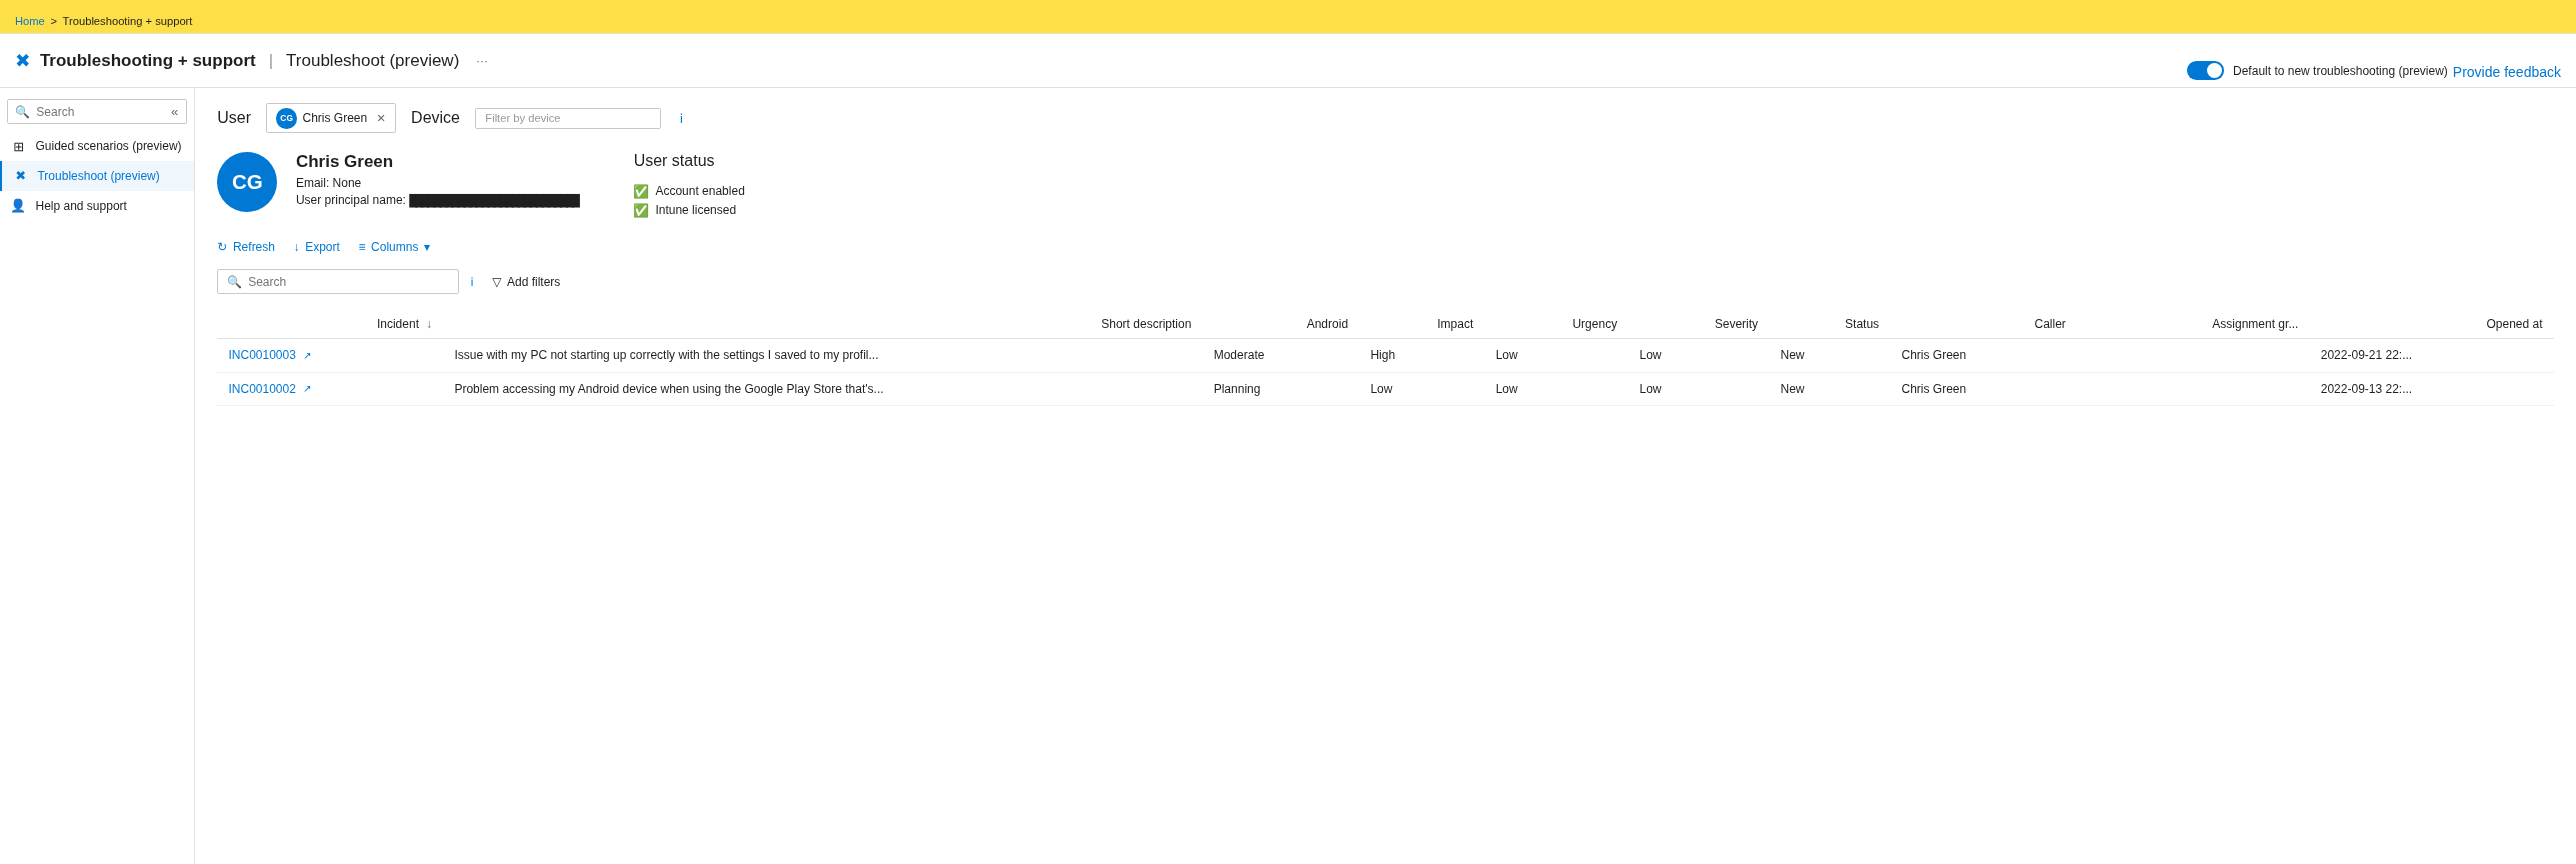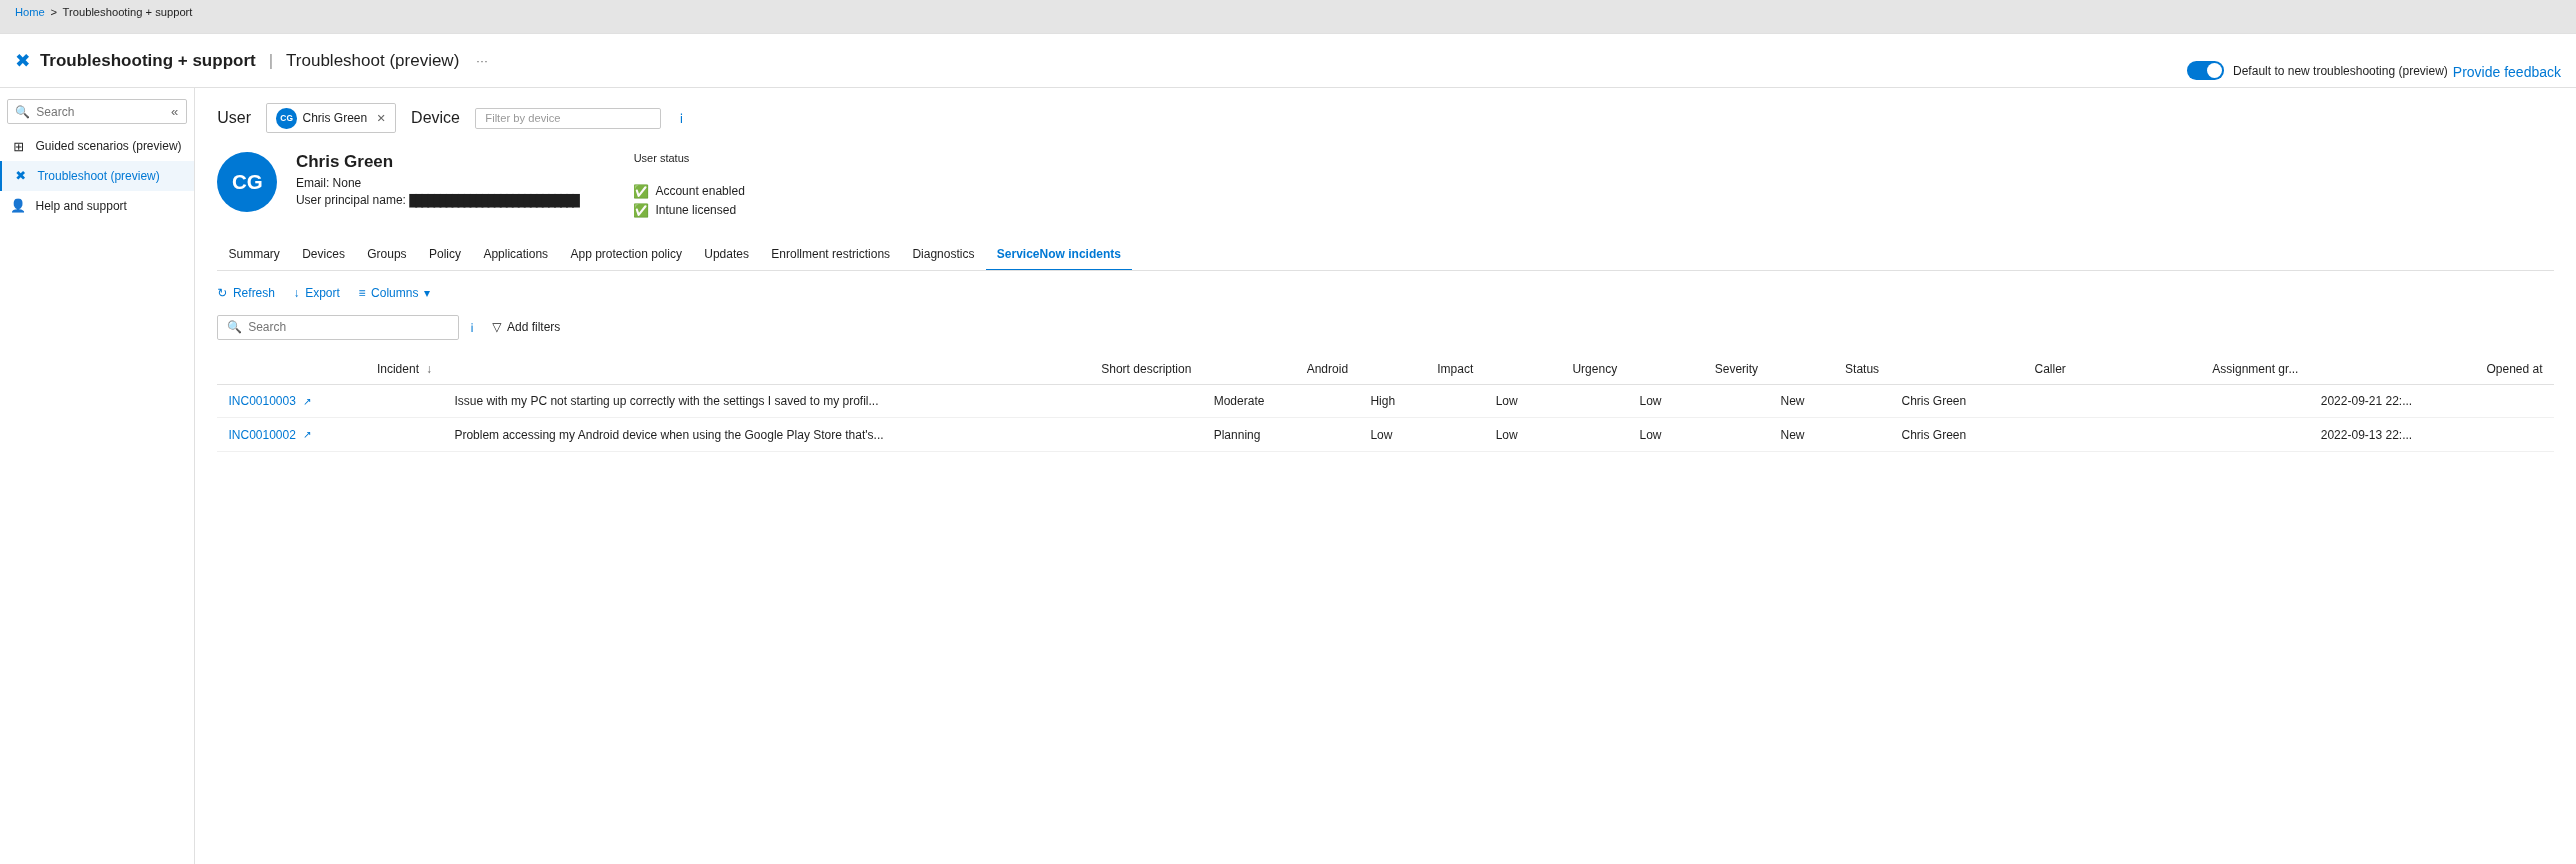--- a/index.html
+++ b/index.html
@@ -1,19 +1,19 @@
 <!DOCTYPE html>
 <html style="font-size:15px"><head>
   <meta charset="utf-8">
   <style>
     * { box-sizing: border-box; margin: 0; padding: 0; }
     body { font-family: 'Segoe UI', Arial, sans-serif; font-size: 12px; color: #1f1f1f; background: #fff; display: flex; flex-direction: column; height: 100vh; overflow: hidden; }
 
     
-    .top-bar { display: flex; align-items: flex-start; padding: 5.6px 15px; border-bottom: 0.9px solid #e0e0e0; background: #e5e5e5; min-height: 34px; }
+    .top-bar { display: flex; align-items: flex-end; padding: 5.6px 15px; border-bottom: 0.9px solid #e0e0e0; background: #fde047; min-height: 34px; }
     .breadcrumb { display: flex; align-items: center; gap: 5.6px; font-size: 11.2px; color: #0078d4; }
     .breadcrumb span { color: #1f1f1f; }
     .breadcrumb a { color: #0078d4; text-decoration: none; }
 
     
     .page-title-bar { display: flex; align-items: center; padding: 7.4px 15px; gap: 9.3px; border-bottom: 0.9px solid #e0e0e0; }
     .page-title-icon { color: #0078d4; font-size: 18.6px; }
     .page-title { font-size: 17px; font-weight: 600; color: #1f1f1f; }
     .page-title-separator { color: #999; font-size: 17px; margin: 0 3.7px; }
     .page-title-sub { font-size: 17px; color: #1f1f1f; font-weight: 400; }
@@ -53,21 +53,21 @@
     .device-info-icon { color: #0078d4; font-size: 13px; margin-left: 3.7px; }
 
     
     .profile-section { display: flex; align-items: flex-start; gap: 18.6px; margin-bottom: 18.6px; }
     .profile-avatar { width: 60px; height: 60px; background: #0078d4; border-radius: 50%; display: flex; align-items: center; justify-content: center; color: #fff; font-size: 20.5px; font-weight: 600; flex-shrink: 0; }
     .profile-info { display: flex; flex-direction: column; gap: 3.7px; }
     .profile-name { font-size: 17px; font-weight: 600; }
     .profile-detail { font-size: 12px; color: #1f1f1f; }
     .profile-detail span { font-weight: 500; }
     .user-status-section { margin-left: 37px; }
-    .user-status-title { font-size: 11px; font-weight: 500; margin-bottom: 20px; }
+    .user-status-title { font-size: 16px; font-weight: 500; margin-bottom: 14px; }
     .status-item { display: flex; align-items: center; gap: 5.6px; font-size: 12px; margin-bottom: 3.7px; }
     .status-check { color: #107c10; font-size: 13px; }
 
     
     .tabs-bar { display: flex; border-bottom: 0.9px solid #e0e0e0; margin-bottom: 15px; }
     .tab-item { padding: 7.4px 11.2px; font-size: 12px; cursor: pointer; color: #1f1f1f; white-space: nowrap; border-bottom: 1.9px solid transparent; }
     .tab-item.active { color: #0078d4; border-bottom: 1.9px solid #0078d4; font-weight: 600; }
 
     
     .toolbar { display: flex; align-items: center; gap: 18.6px; margin-bottom: 15px; }
@@ -185,32 +185,20 @@
           <span class="status-check">✅</span>
           <span>Account enabled</span>
         </div>
         <div class="status-item">
           <span class="status-check">✅</span>
           <span>Intune licensed</span>
         </div>
       </div>
     </div>
 
-    <div class="tabs-bar">
-      <div class="tab-item">Summary</div>
-      <div class="tab-item">Devices</div>
-      <div class="tab-item">Groups</div>
-      <div class="tab-item">Policy</div>
-      <div class="tab-item">Applications</div>
-      <div class="tab-item">App protection policy</div>
-      <div class="tab-item">Updates</div>
-      <div class="tab-item">Enrollment restrictions</div>
-      <div class="tab-item">Diagnostics</div>
-      <div class="tab-item active">ServiceNow incidents</div>
-    </div>
 
     <div class="toolbar">
       <button class="toolbar-btn">
         <span>↻</span>
         <span>Refresh</span>
       </button>
       <button class="toolbar-btn">
         <span>↓</span>
         <span>Export</span>
       </button>

